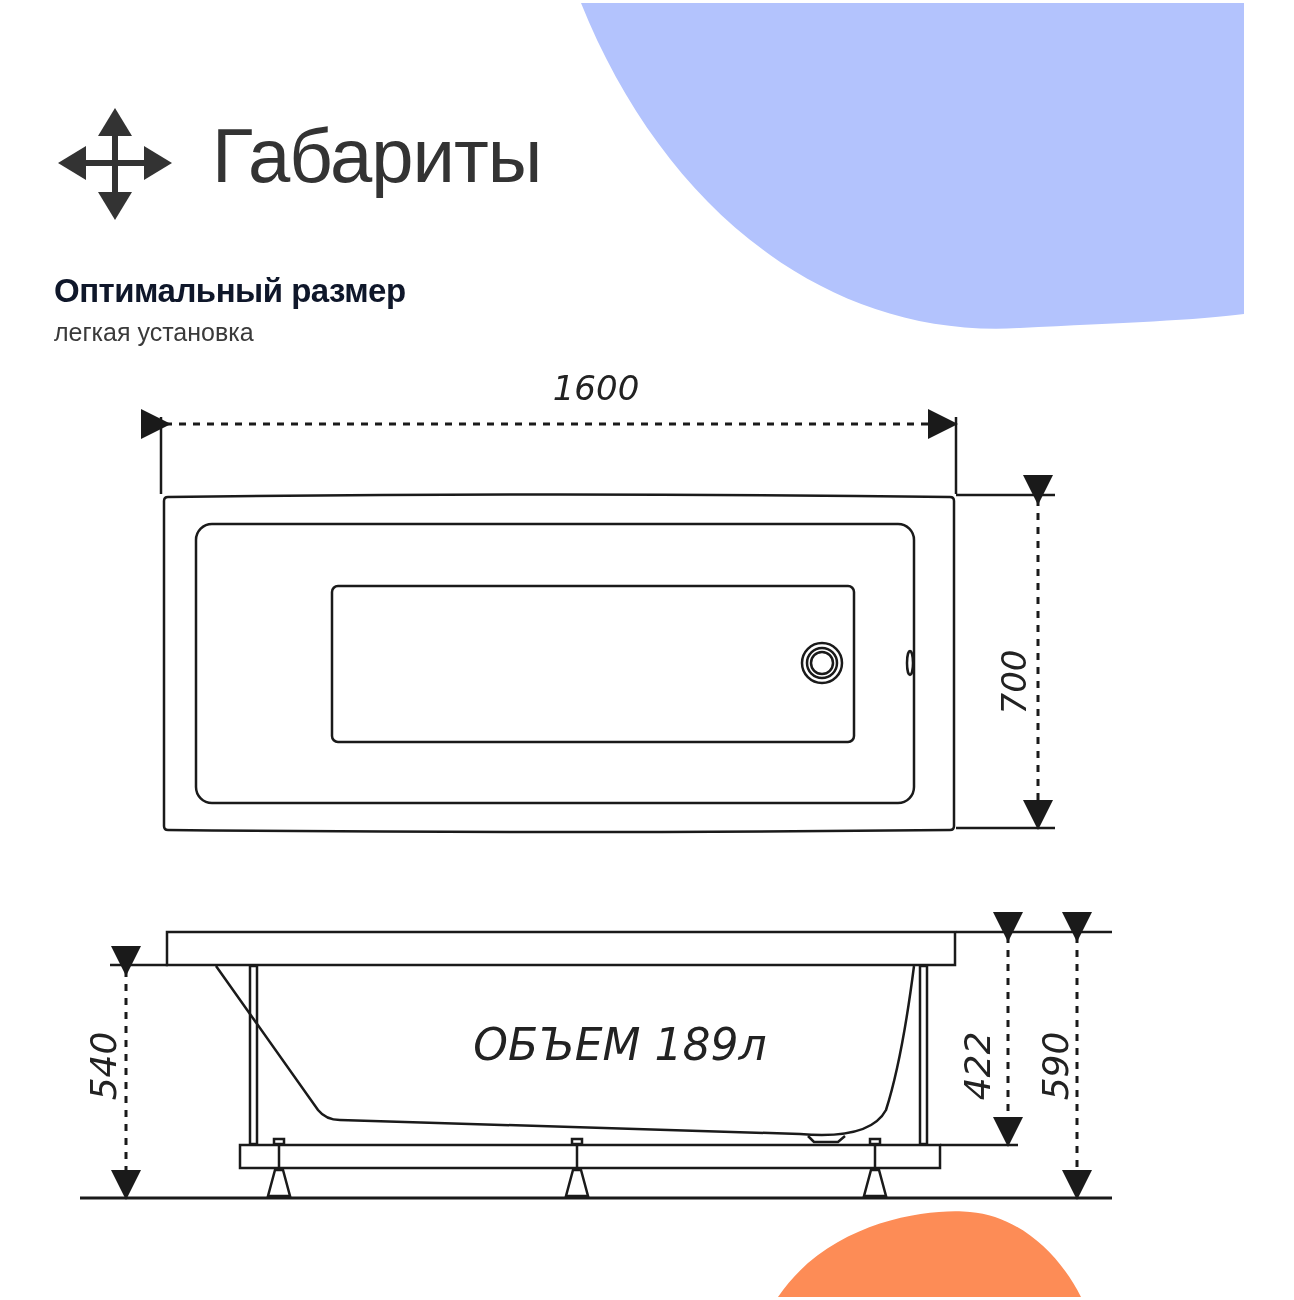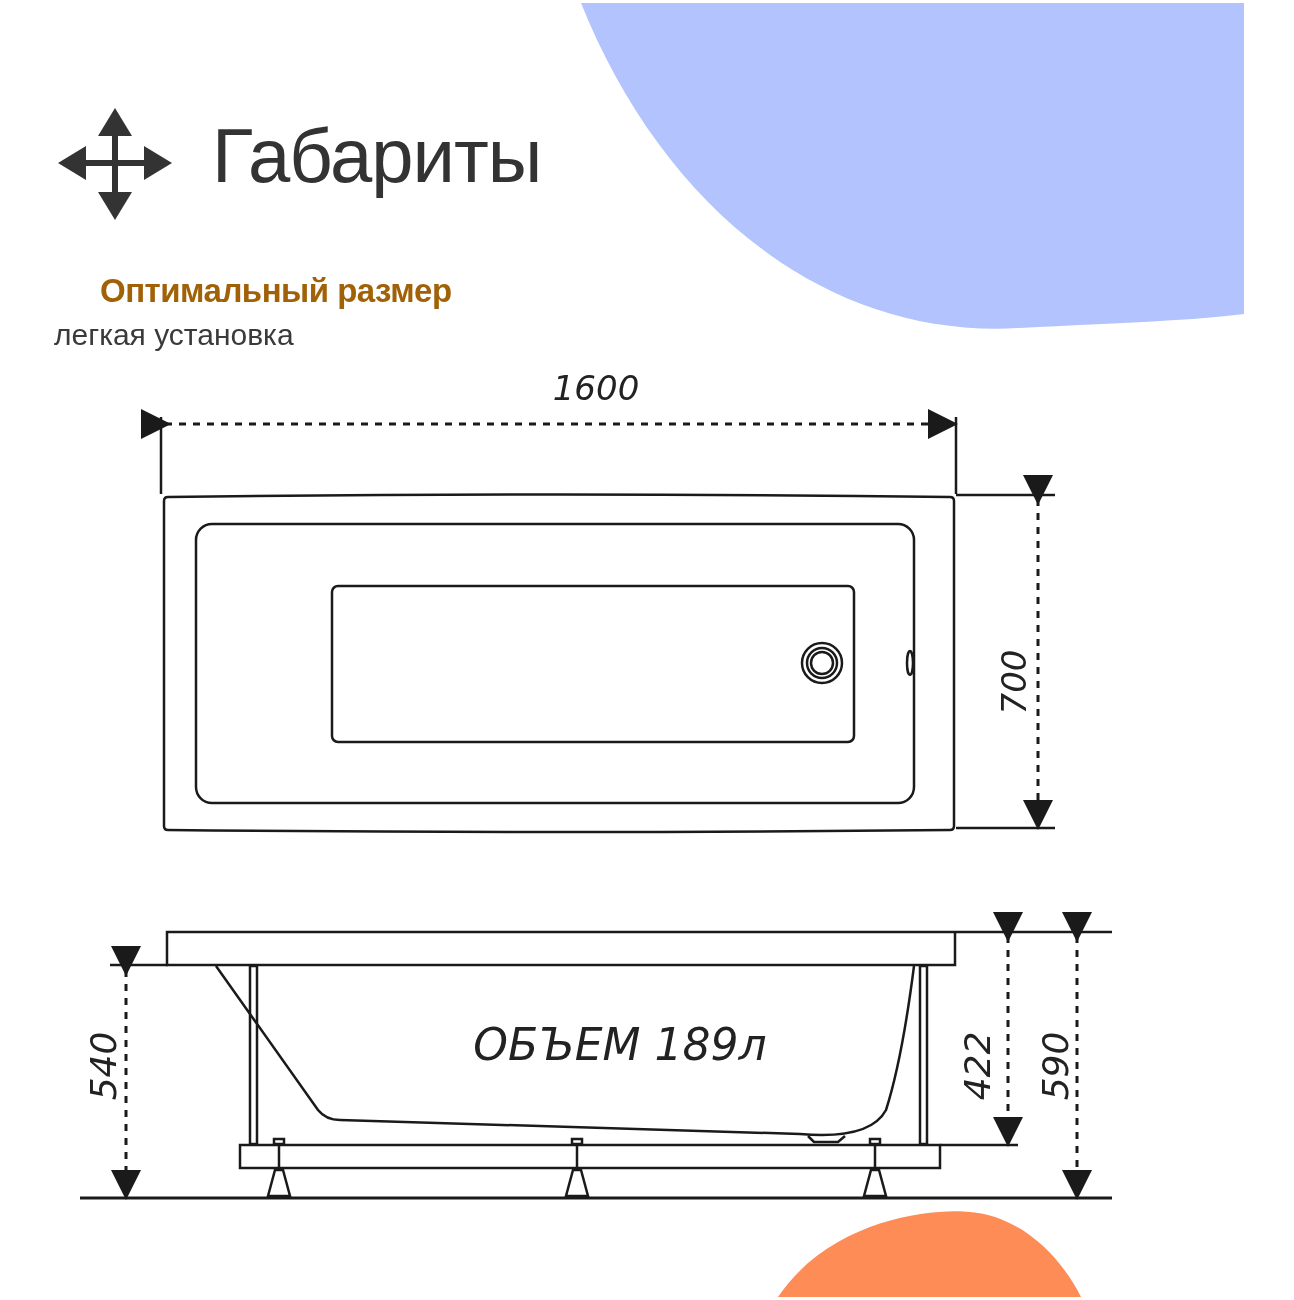--- a/index.html
+++ b/index.html
@@ -1,20 +1,20 @@
 <!DOCTYPE html>
 <html><head>
   <meta charset="utf-8">
   <style>
     html, body { margin: 0; padding: 0; background: #ffffff; }
     body { width: 1294px; height: 1300px; position: relative; overflow: hidden; font-family: "Liberation Sans", sans-serif; }
     .layer { position: absolute; left: 0; top: 0; }
     .title { position: absolute; left: 212px; top: 118px; font-family: "Liberation Sans", sans-serif; font-weight: 400; font-size: 76px; color: #333333; letter-spacing: -1px; line-height: 1; }
-    .subtitle { position: absolute; left: 54px; top: 274px; font-family: "Liberation Sans", sans-serif; font-weight: 700; font-size: 33px; color: #a16207; line-height: 1; letter-spacing: -0.5px; margin-left: 46px; }
-    .subtitle2 { position: absolute; left: 54px; top: 320px; font-family: "Liberation Sans", sans-serif; font-weight: 400; font-size: 30px; color: #3a3a3a; line-height: 1; text-align: right; }
+    .subtitle { position: absolute; left: 54px; top: 274px; font-family: "Liberation Sans", sans-serif; font-weight: 700; font-size: 33px; color: #0f172a; line-height: 1; letter-spacing: -0.5px; }
+    .subtitle2 { position: absolute; left: 54px; top: 320px; font-family: "Liberation Sans", sans-serif; font-weight: 400; font-size: 25px; color: #3a3a3a; line-height: 1; text-align: right; }
     .dim { font-family: "DejaVu Sans", sans-serif; font-style: italic; fill: #222222; }
   </style>
 </head>
 <body>
 
 <svg class="layer" width="1294" height="1300">
   <path d="M581,3 C660,200 820,340 1020,328 C1120,323 1200,320 1244,314 L1244,3 Z" fill="#b3c3fd"></path>
   <path d="M778,1297 C830,1220 930,1208 970,1212 C1020,1216 1060,1255 1081,1297 Z" fill="#fd8c56"></path>
 </svg>
 

